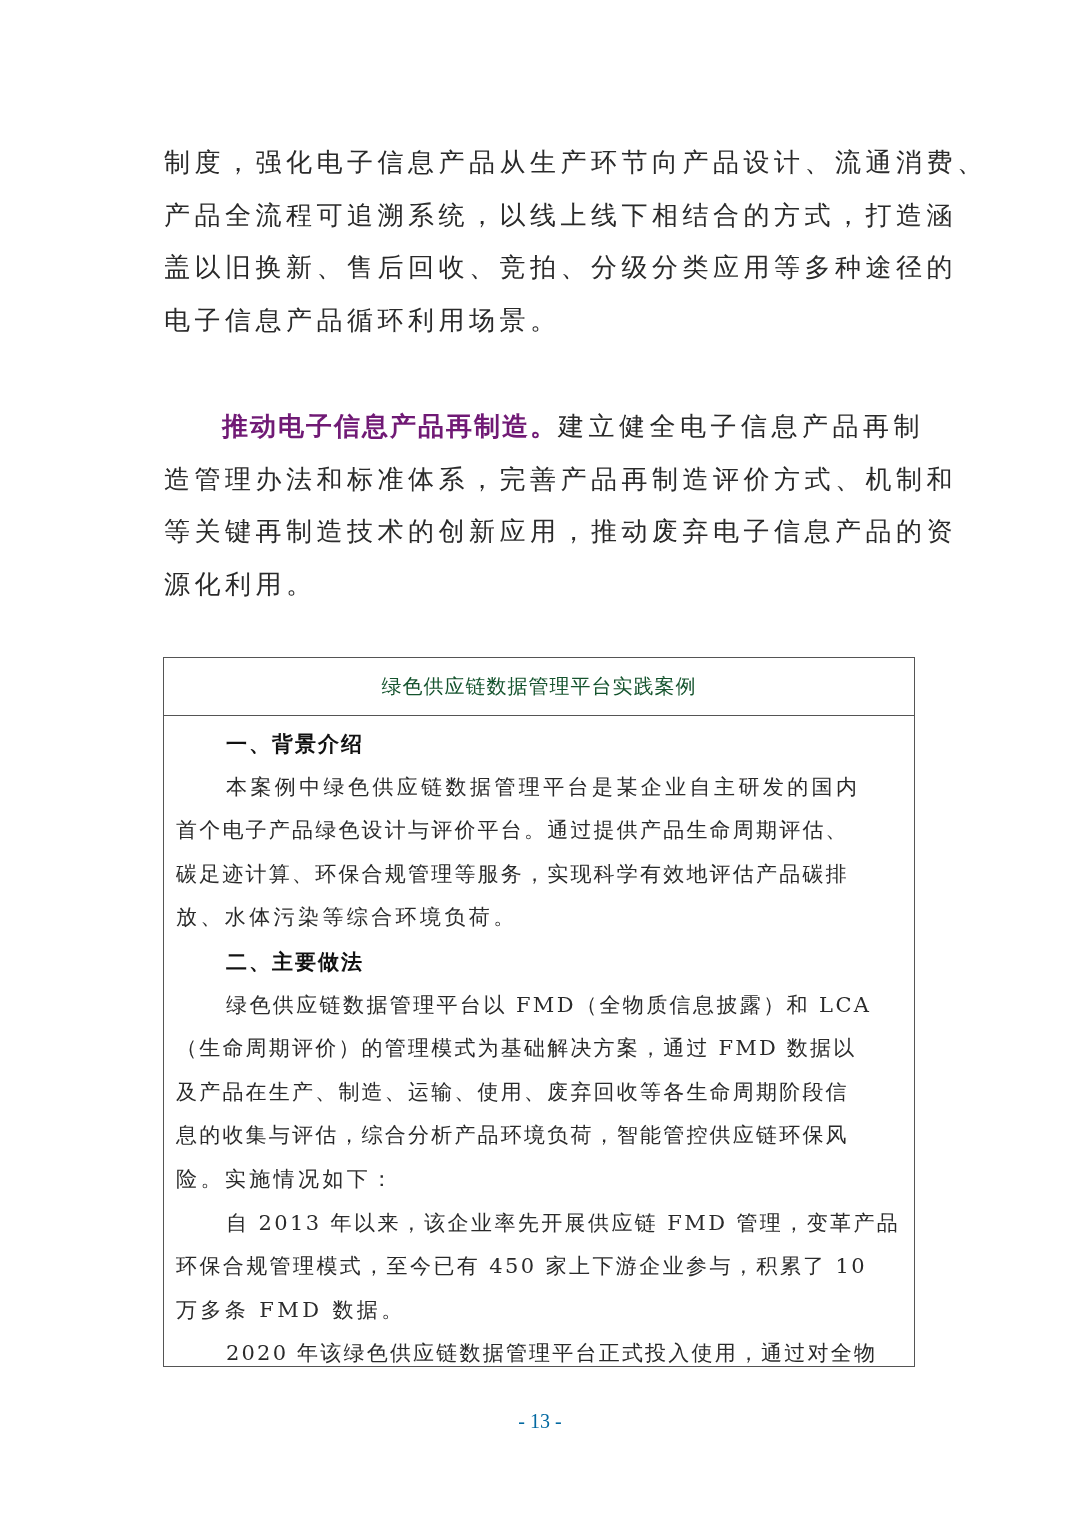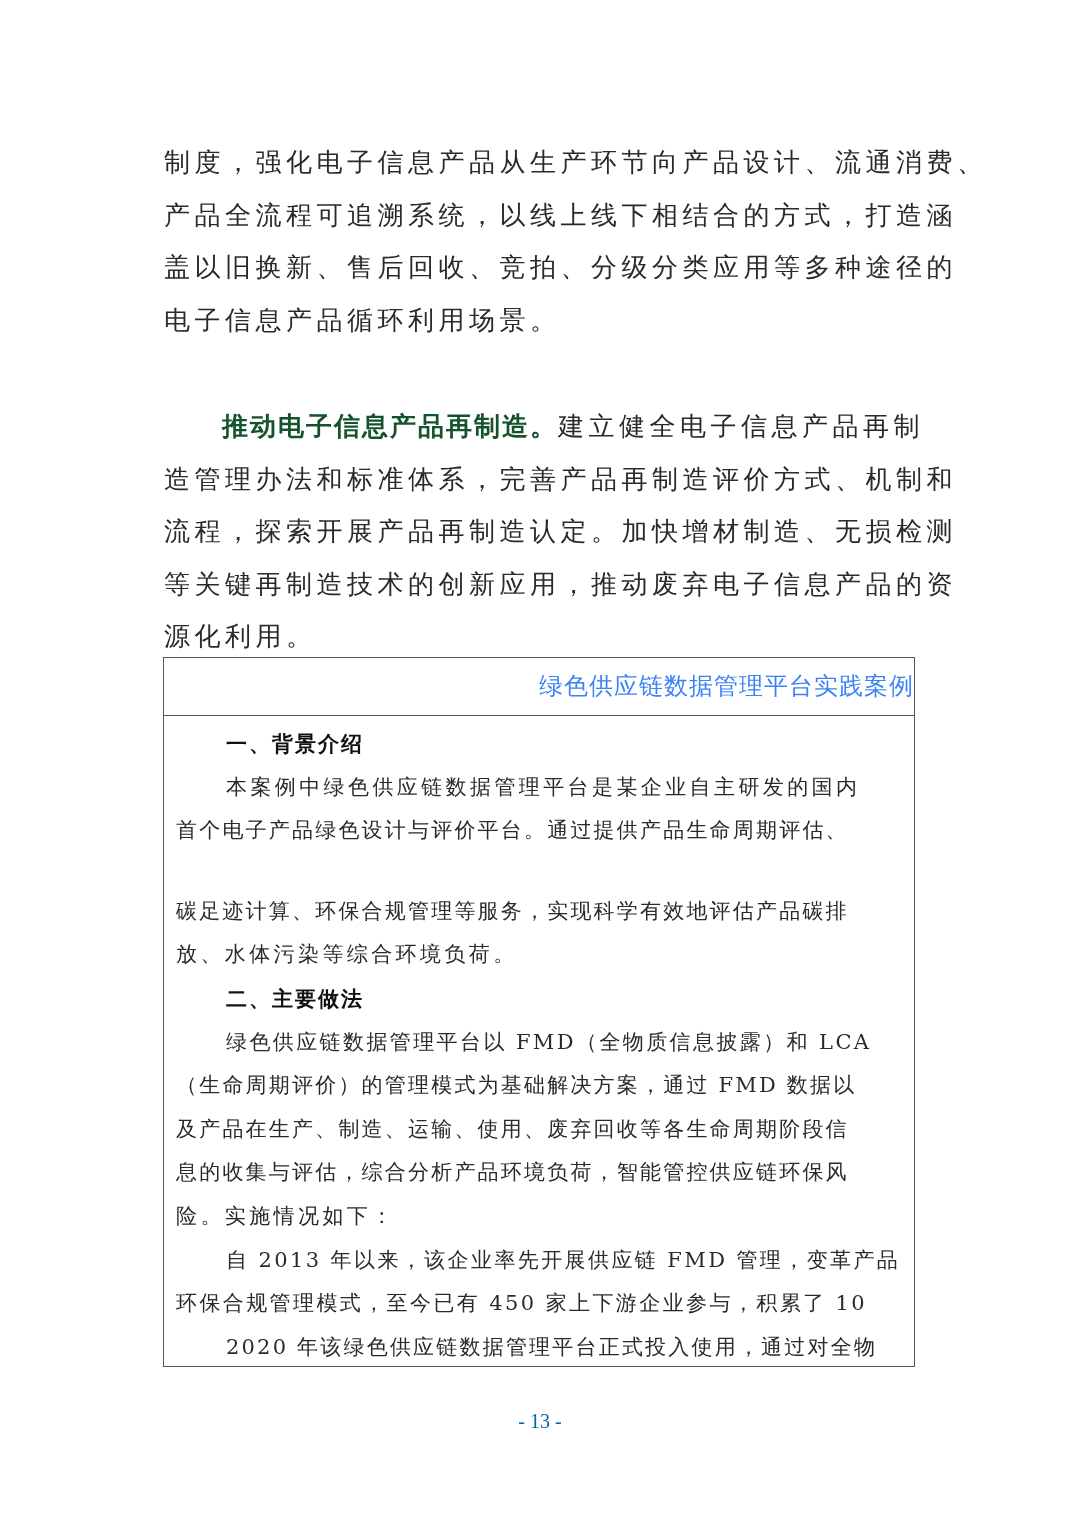--- a/index.html
+++ b/index.html
@@ -3,26 +3,26 @@
 <meta charset="utf-8">
 <style>
   html, body { margin:0; padding:0; background:#ffffff; }
   body { width:1080px; height:1528px; position:relative; overflow:hidden;
          font-family:"DejaVu Serif","Liberation Serif",serif; color:#2a2a2a; }
   .page { position:absolute; left:0; top:0; width:872px; height:1528px; }
   .body-text { position:absolute; left:164px; width:752px; }
   .line { height:52.5px; line-height:52.5px; font-size:26px; letter-spacing:4.5px;
           white-space:nowrap; overflow:visible; }
   .indent { padding-left:58px; }
-  .bold { font-weight:bold; color:#14532d; letter-spacing:2px; }
+  .bold { font-weight:bold; color:#701a75; letter-spacing:2px; }
   .box { position:absolute; left:163px; top:657px; width:752px; height:710px;
          border:1.5px solid #555; box-sizing:border-box; }
-  .box-header { height:57px; border-bottom:1.5px solid #555; text-align:right;
-                line-height:57px; font-size:24px; font-family:"DejaVu Sans","Liberation Sans",sans-serif;
-                color:#3b82f6; letter-spacing:1px; }
+  .box-header { height:57px; border-bottom:1.5px solid #555; text-align:center;
+                line-height:57px; font-size:20px; font-family:"DejaVu Sans","Liberation Sans",sans-serif;
+                color:#14532d; letter-spacing:1px; }
   .box-body { position:absolute; left:12px; top:64px; width:730px; }
   .bline { height:43.6px; line-height:43.6px; font-size:21px; letter-spacing:3.4px; white-space:nowrap; }
   .bindent { padding-left:50px; }
   .section-h { font-weight:bold; color:#111; letter-spacing:2px; }
   .page-num { position:absolute; left:0; width:1080px; top:1410px; text-align:center;
               font-size:20px; color:#0369a1; font-family:"Liberation Serif",serif; }
 </style>
 </head>
 <body>
 
@@ -33,42 +33,42 @@
     <div class="line">产品全流程可追溯系统，以线上线下相结合的方式，打造涵</div>
     <div class="line">盖以旧换新、售后回收、竞拍、分级分类应用等多种途径的</div>
     <div class="line">电子信息产品循环利用场景。</div>
   </div>
 
   <div class="body-text" style="top:400px;">
     <div class="line indent">
       <span class="bold">推动电子信息产品再制造。</span><span>建立健全电子信息产品再制</span>
     </div>
     <div class="line">造管理办法和标准体系，完善产品再制造评价方式、机制和</div>
-    <div class="line">流程，探索开展产品再制造认定。加快增材制造、无损检测</div>
     <div class="line">等关键再制造技术的创新应用，推动废弃电子信息产品的资</div>
     <div class="line">源化利用。</div>
   </div>
 
   <div class="box">
     <div class="box-header">绿色供应链数据管理平台实践案例</div>
     <div class="box-body">
       <div class="bline bindent section-h">一、背景介绍</div>
       <div class="bline bindent">本案例中绿色供应链数据管理平台是某企业自主研发的国内</div>
       <div class="bline" style="letter-spacing:2.2px;">首个电子产品绿色设计与评价平台。通过提供产品生命周期评估、</div>
-      <div class="bline" style="letter-spacing:2.2px;margin-top:37px;">碳足迹计算、环保合规管理等服务，实现科学有效地评估产品碳排</div>
+      <div class="bline" style="letter-spacing:2.2px;">碳足迹计算、环保合规管理等服务，实现科学有效地评估产品碳排</div>
       <div class="bline">放、水体污染等综合环境负荷。</div>
 
       <div class="bline bindent section-h">二、主要做法</div>
       <div class="bline bindent" style="letter-spacing:2.4px;">绿色供应链数据管理平台以 FMD（全物质信息披露）和 LCA</div>
       <div class="bline" style="letter-spacing:2.2px;">（生命周期评价）的管理模式为基础解决方案，通过 FMD 数据以</div>
       <div class="bline" style="letter-spacing:2.2px;">及产品在生产、制造、运输、使用、废弃回收等各生命周期阶段信</div>
       <div class="bline" style="letter-spacing:2.2px;">息的收集与评估，综合分析产品环境负荷，智能管控供应链环保风</div>
       <div class="bline">险。实施情况如下：</div>
 
       <div class="bline bindent" style="letter-spacing:2.4px;">自 2013 年以来，该企业率先开展供应链 FMD 管理，变革产品</div>
       <div class="bline" style="letter-spacing:2.4px;">环保合规管理模式，至今已有 450 家上下游企业参与，积累了 10</div>
+      <div class="bline">万多条 FMD 数据。</div>
 
       <div class="bline bindent" style="letter-spacing:2.2px;">2020 年该绿色供应链数据管理平台正式投入使用，通过对全物</div>
     </div>
   </div>
 
   <div class="page-num">- 13 -</div>
 </div>
 
 </body></html>

